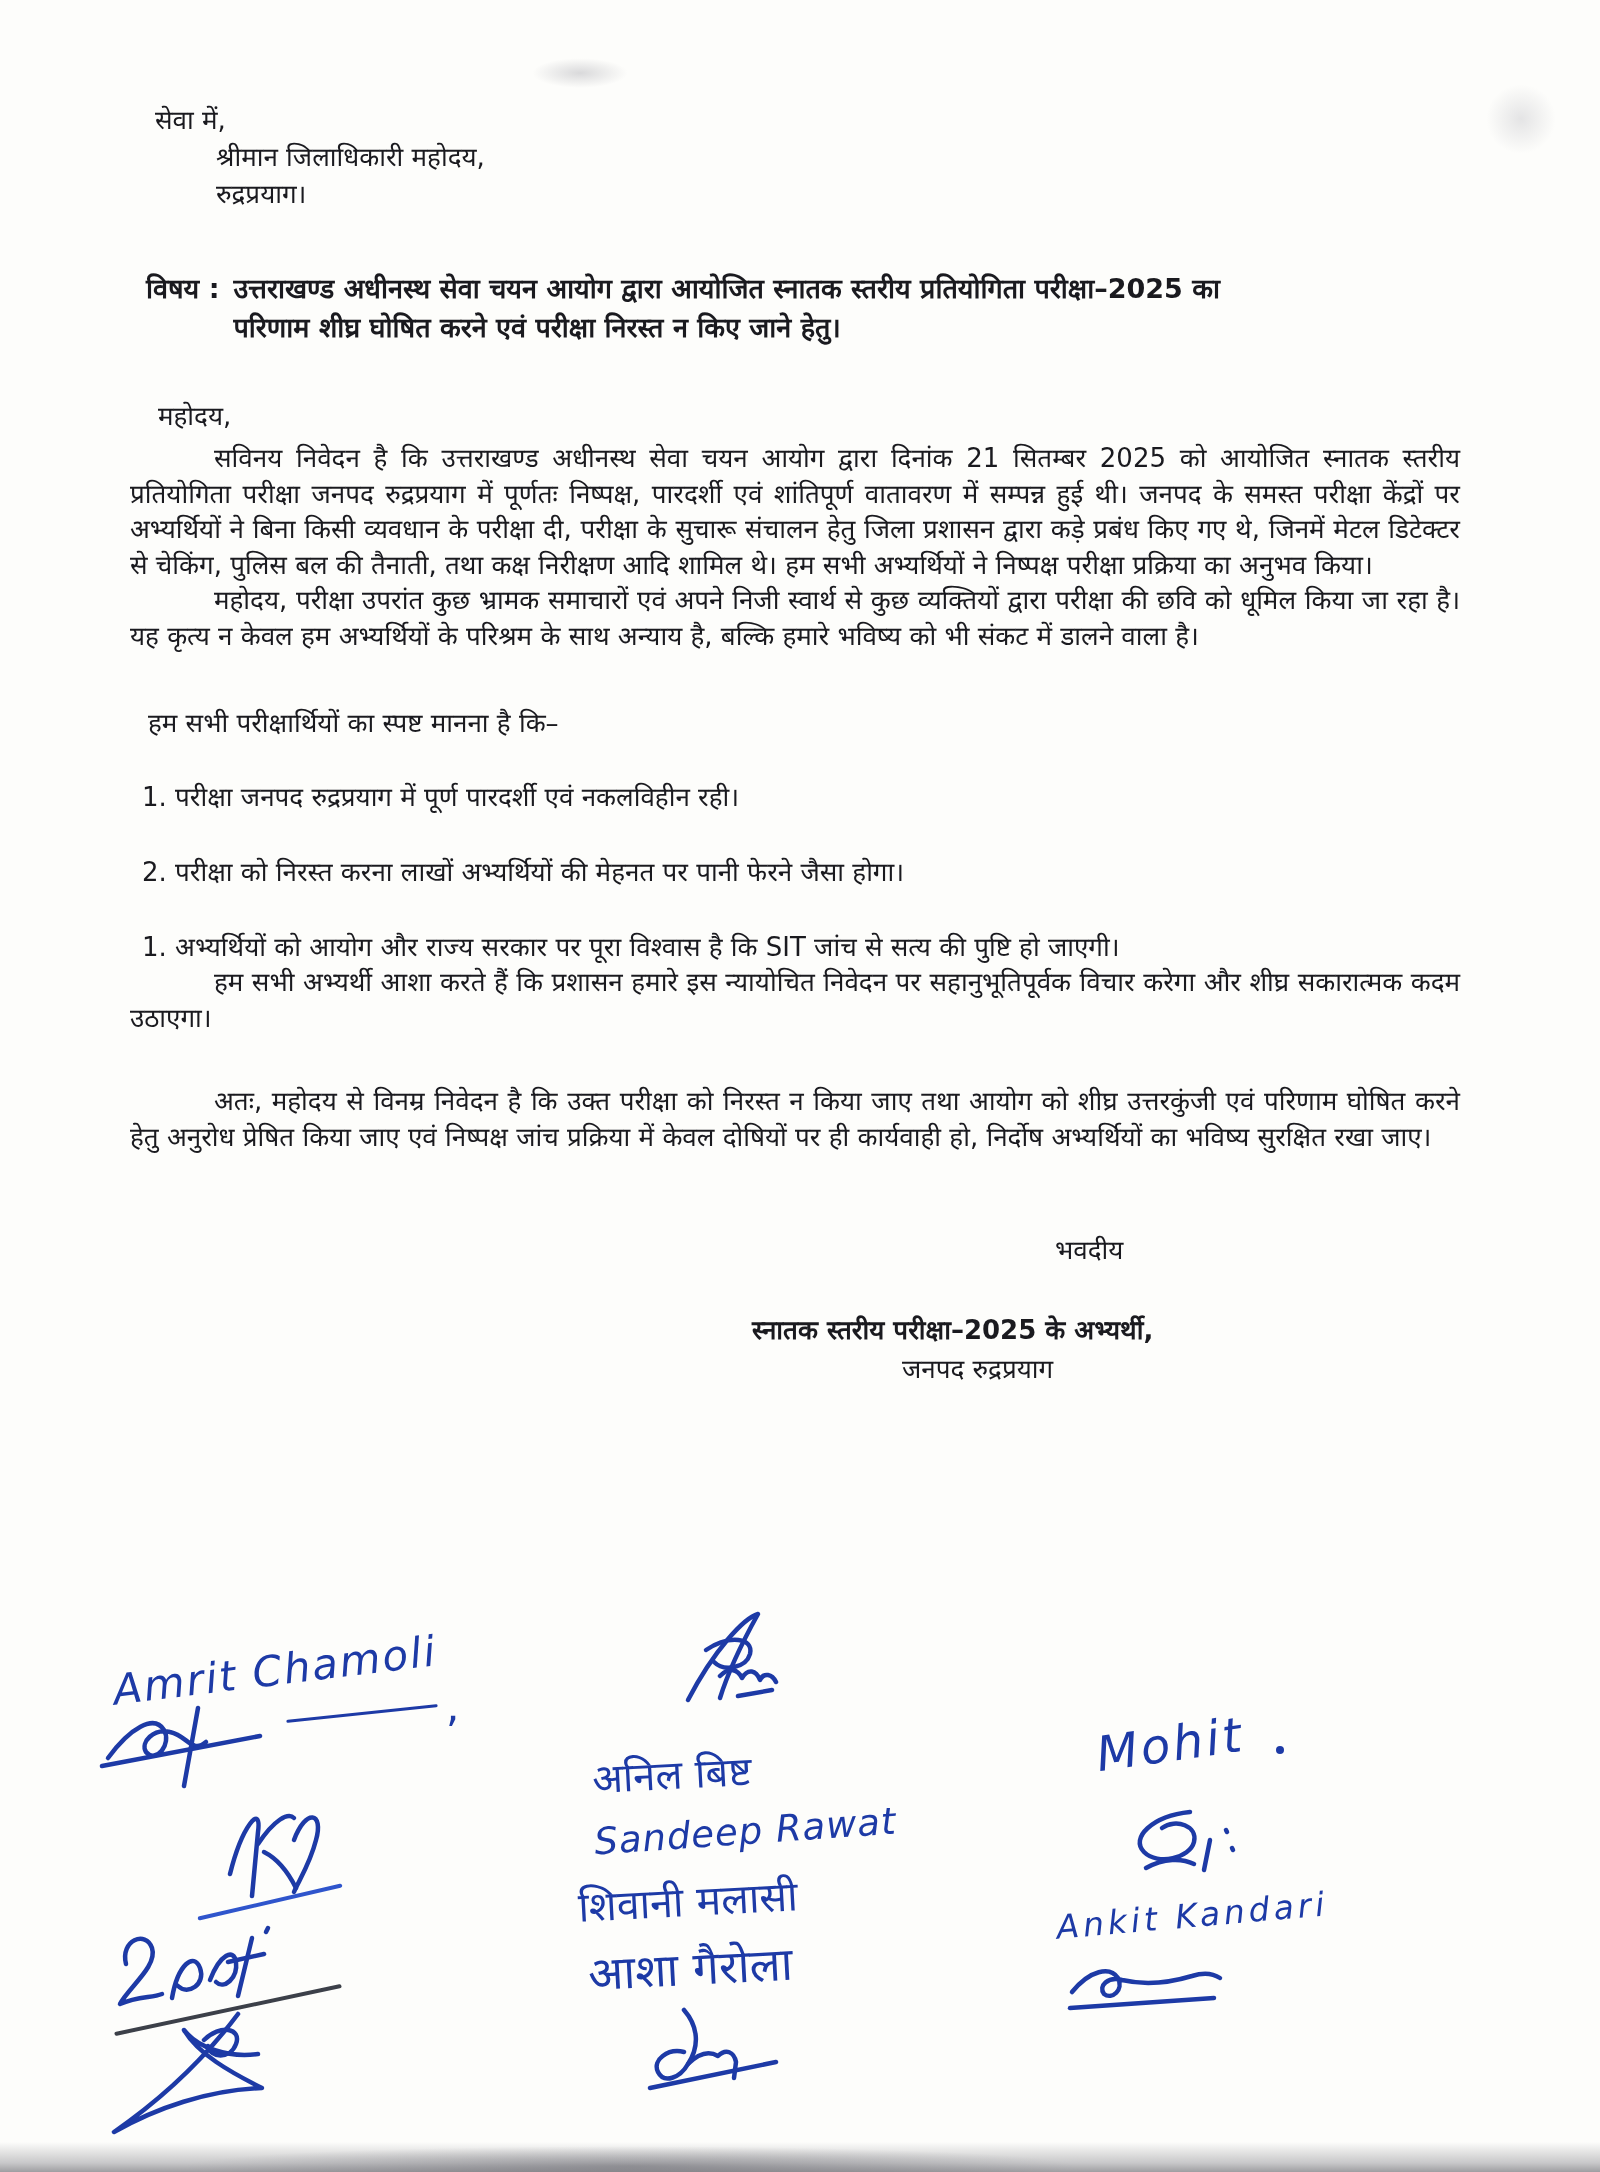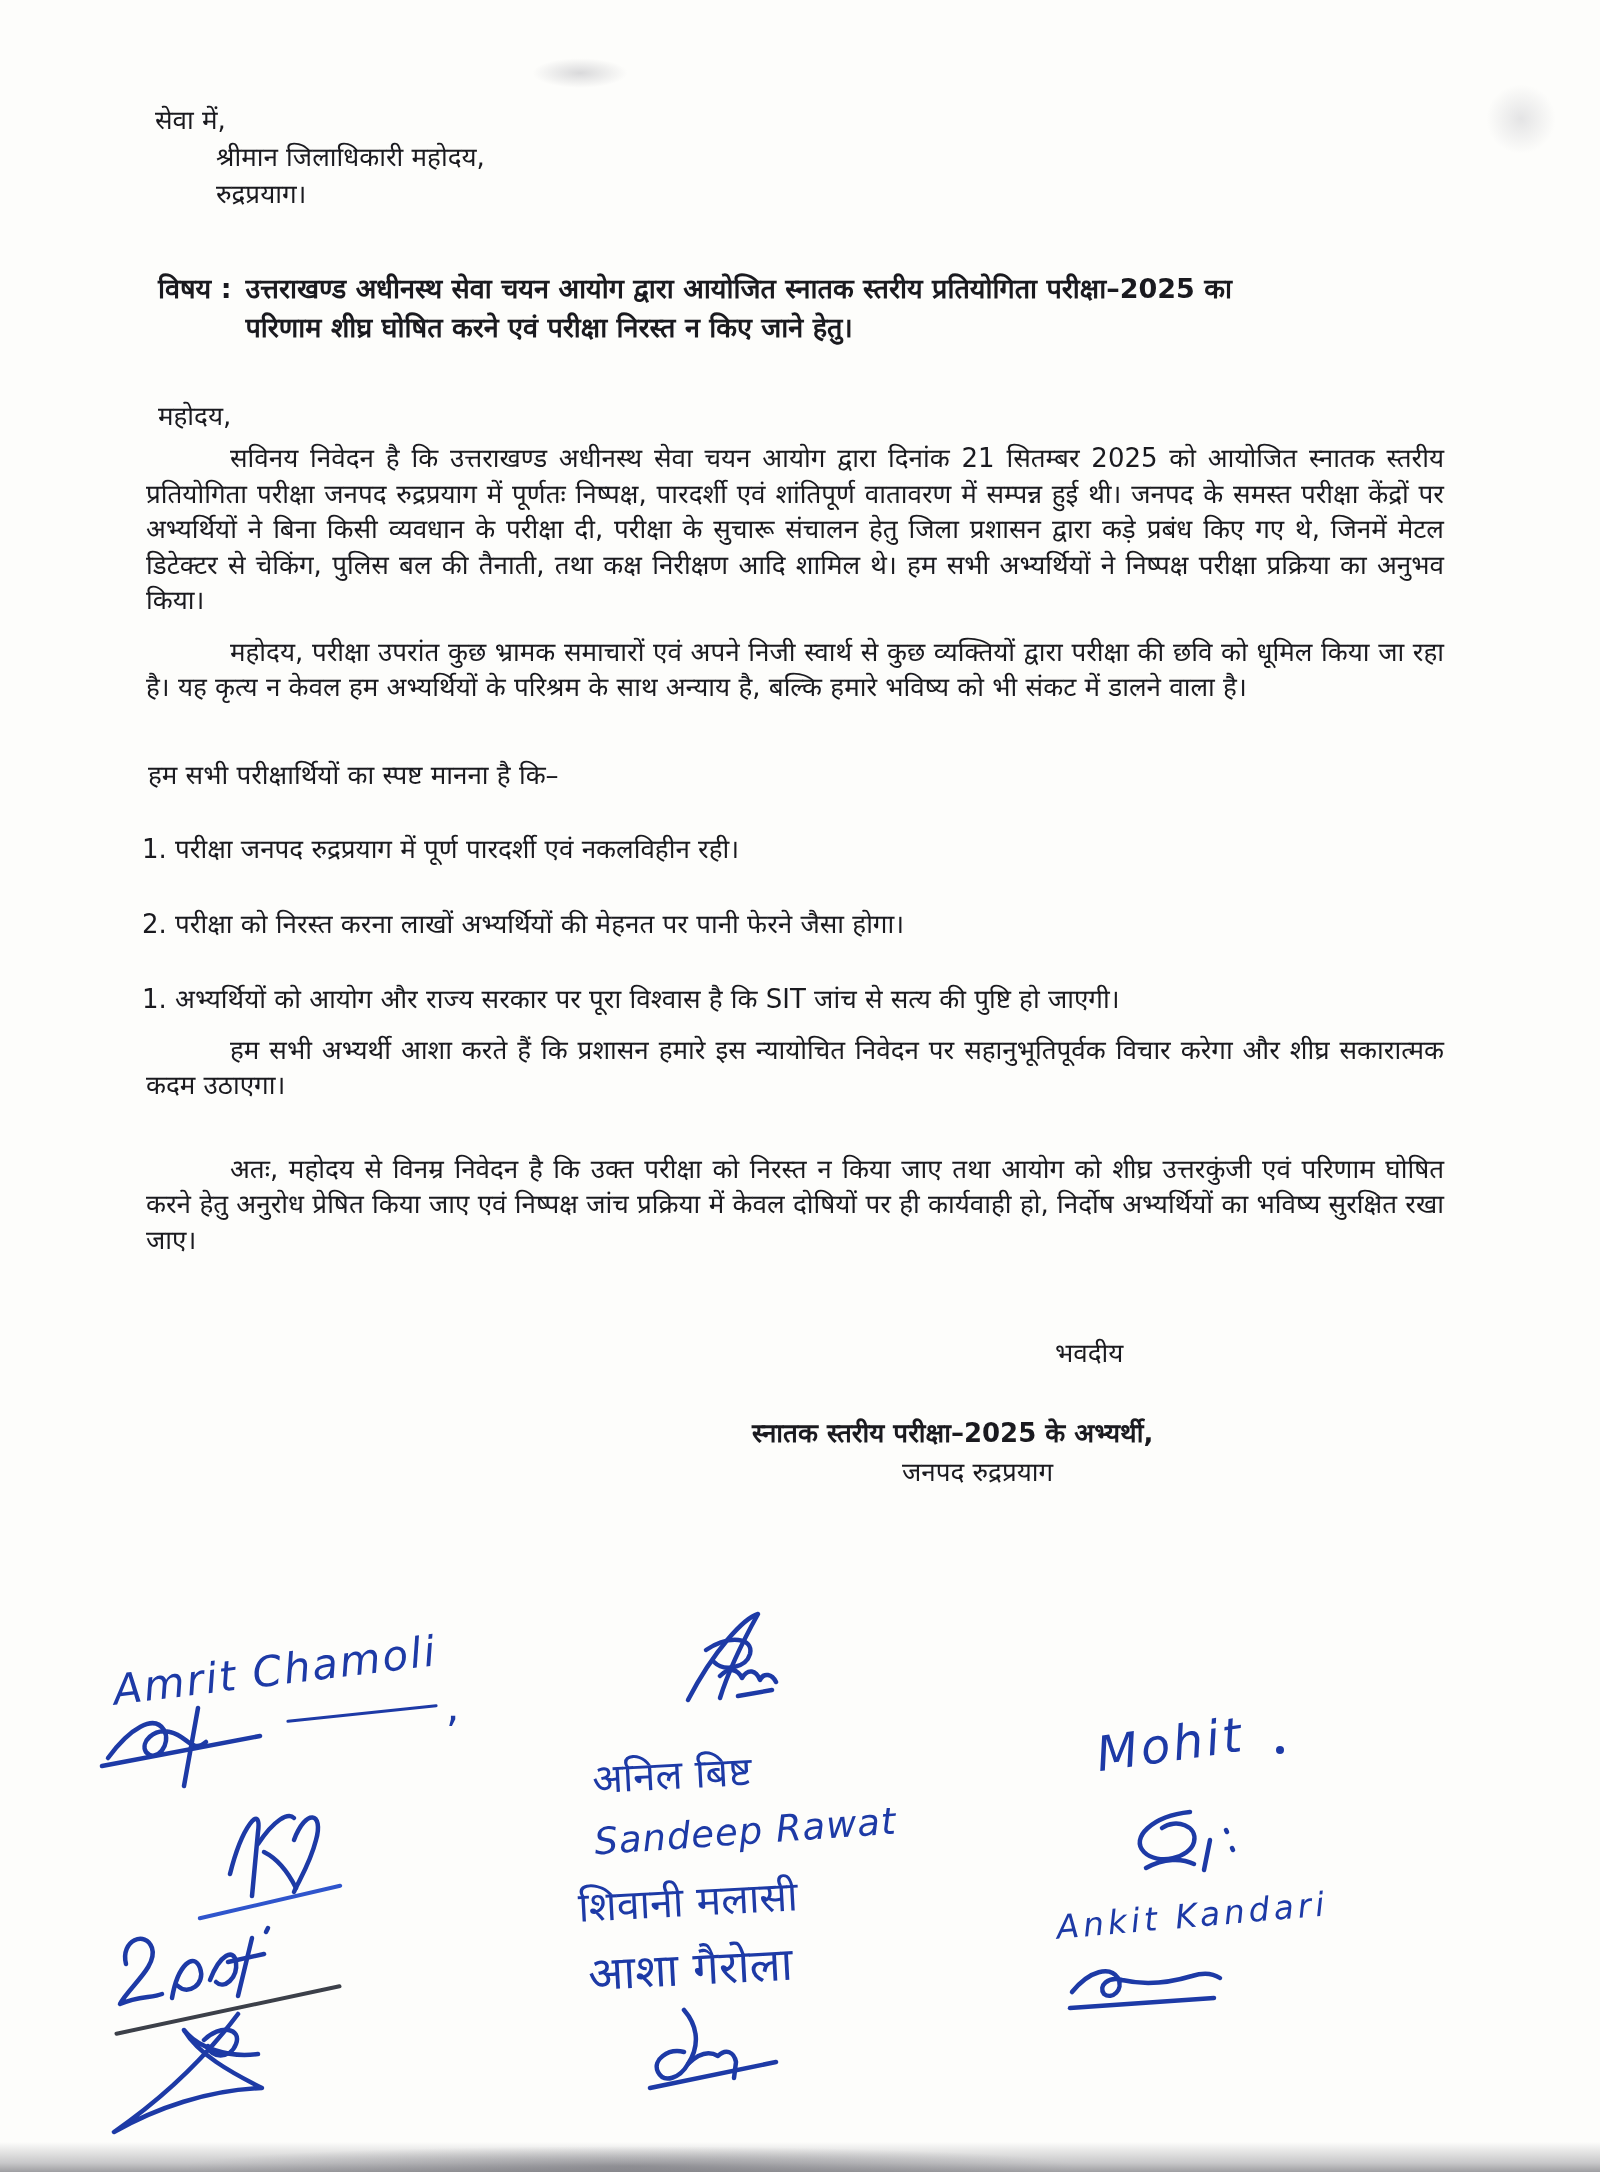--- a/index.html
+++ b/index.html
@@ -22,27 +22,27 @@
   .addr-1 { margin-left: 25px; }
   .addr-2, .addr-3 { margin-left: 86px; }
 
   .subject {
     display: flex;
     margin-top: 56px;
     font-weight: bold;
     font-size: 27px;
     line-height: 39px;
   }
-  .subject-label { margin-left: 28px; white-space: nowrap; }
+  .subject-label { margin-left: 16px; white-space: nowrap; }
   .subject-text { margin-left: 14px; width: 1010px; }
 
   .salutation { margin-top: 50px; margin-left: 28px; font-size: 26px; }
 
   .para {
-    margin: 16px;
+    margin: 0;
     font-size: 26px;
     line-height: 35.5px;
     text-align: justify;
     text-indent: 84px;
   }
   .para-first { margin-top: 8px; }
 
   .belief { margin-top: 50px; margin-left: 18px; font-size: 26px; }
   .point { margin-top: 40px; margin-left: 12px; font-size: 26px; line-height: 35px; text-align: justify; }
   .para-closing { margin-top: 48px; }

